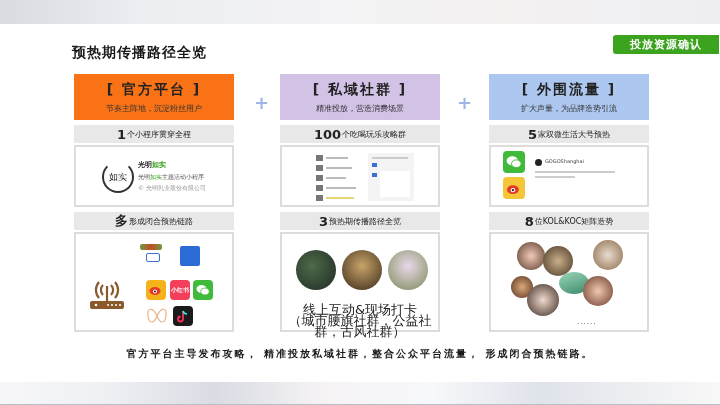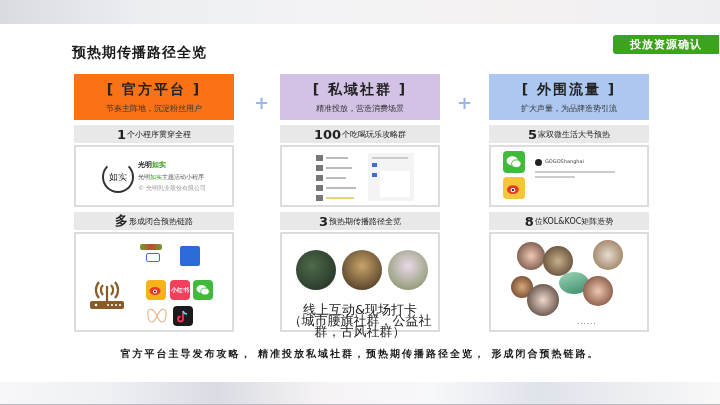--- a/index.html
+++ b/index.html
@@ -201,13 +201,13 @@
     <div class="circle" style="left:52px;top:12px;width:30px;height:30px;background:radial-gradient(circle,#c8b08a,#4a3626);"></div>
     <div class="circle" style="left:102px;top:6px;width:30px;height:30px;background:radial-gradient(circle,#e8dccf,#8a6a4a);"></div>
     <div class="circle" style="left:20px;top:42px;width:22px;height:22px;background:radial-gradient(circle,#d8a878,#5a3422);"></div>
     <div class="circle" style="left:36px;top:50px;width:32px;height:32px;background:radial-gradient(circle,#f0d8cc,#3a2a22);"></div>
     <div class="circle" style="left:68px;top:38px;width:30px;height:22px;background:linear-gradient(160deg,#9dd6b8,#3a8a6a);"></div>
     <div class="circle" style="left:92px;top:42px;width:30px;height:30px;background:radial-gradient(circle,#f0c8b0,#6a3a2a);"></div>
     <div style="position:absolute;left:86px;top:84px;font-size:7px;color:#333;letter-spacing:1px;">......</div>
   </div>
 </div>
 
-<div class="summary">官方平台主导发布攻略， 精准投放私域社群，预热期传播路径全览， 形成闭合预热链路。</div>
+<div class="summary">官方平台主导发布攻略， 精准投放私域社群，整合公众平台流量， 形成闭合预热链路。</div>
 
 </body></html>

